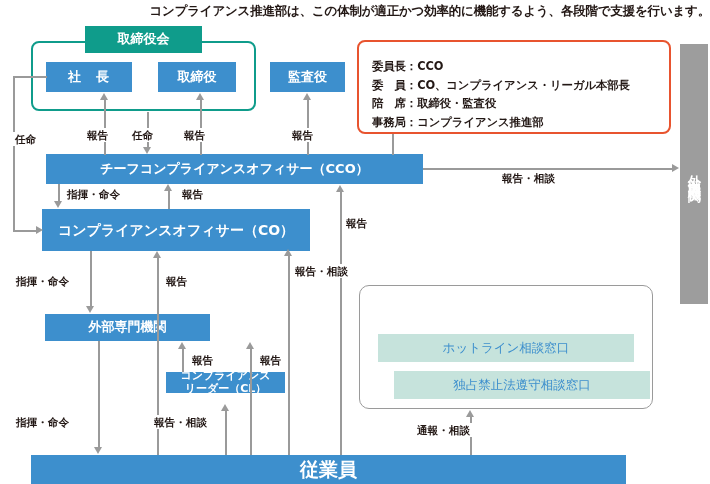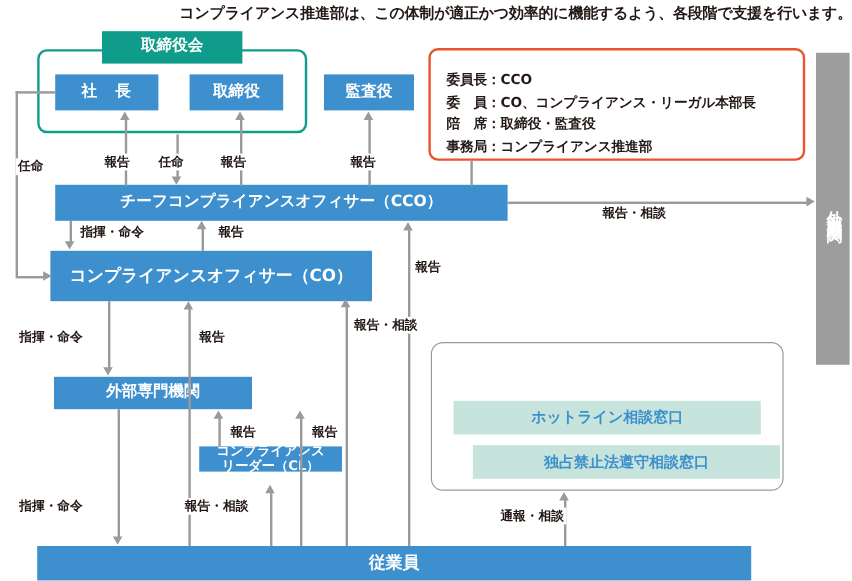--- a/index.html
+++ b/index.html
@@ -26,21 +26,21 @@
 
   
   .box{
     display:flex; align-items:center; justify-content:center;
     text-align:center; color:#ffffff; font-weight:bold;
     line-height:1.15;
   }
   .blue{background:#3d8fcd;}
   .teal{background:#0f9c8b;}
   .orange{background:#ef8200;}
-  .mint{background:#c6e3dc;color:#3d8fcd;font-weight:bold;}
+  .mint{background:#c6e3dc;color:#3d8fcd;font-weight:normal;}
 
   
   .teal-frame{
     border:2.5px solid #0f9c8b;
     border-radius:8px;
     background:transparent;
   }
   .orange-frame{
     border:2px solid #e8542f;
     border-radius:8px;
@@ -132,21 +132,21 @@
 
   <div class="abs box blue" style="left:166px;top:372px;width:119px;height:21px;font-size:11px;flex-direction:column;">
     <span>コンプライアンス</span>
     <span>リーダー（CL）</span>
   </div>
 
   <div class="abs gray-frame" style="left:359px;top:285px;width:294px;height:124px;"></div>
   <div class="abs box mint" style="left:378px;top:334px;width:256px;height:28px;font-size:12.5px;">ホットライン相談窓口</div>
   <div class="abs box mint" style="left:378px;top:371px;width:256px;height:28px;font-size:12.5px;margin-left:16px;">独占禁止法遵守相談窓口</div>
 
-  <div class="abs box blue" style="left:31px;top:455px;width:595px;height:29px;font-size:14px;">従業員</div>
+  <div class="abs box blue" style="left:31px;top:455px;width:595px;height:29px;font-size:19px;">従業員</div>
 
   <div class="abs hline" style="left:13px;top:76px;width:34px;"></div>
   <div class="abs vline" style="left:13px;top:76px;height:154px;"></div>
   <div class="abs hline" style="left:13px;top:230px;width:24px;"></div>
   <div class="abs arrow-right" style="left:36px;top:226px;"></div>
   <div class="abs elabel" style="left:13px;top:132px;">任命</div>
 
   <div class="abs vline" style="left:104px;top:99px;height:56px;"></div>
   <div class="abs arrow-up" style="left:100px;top:93px;"></div>
   <div class="abs elabel" style="left:85px;top:128px;">報告</div>

